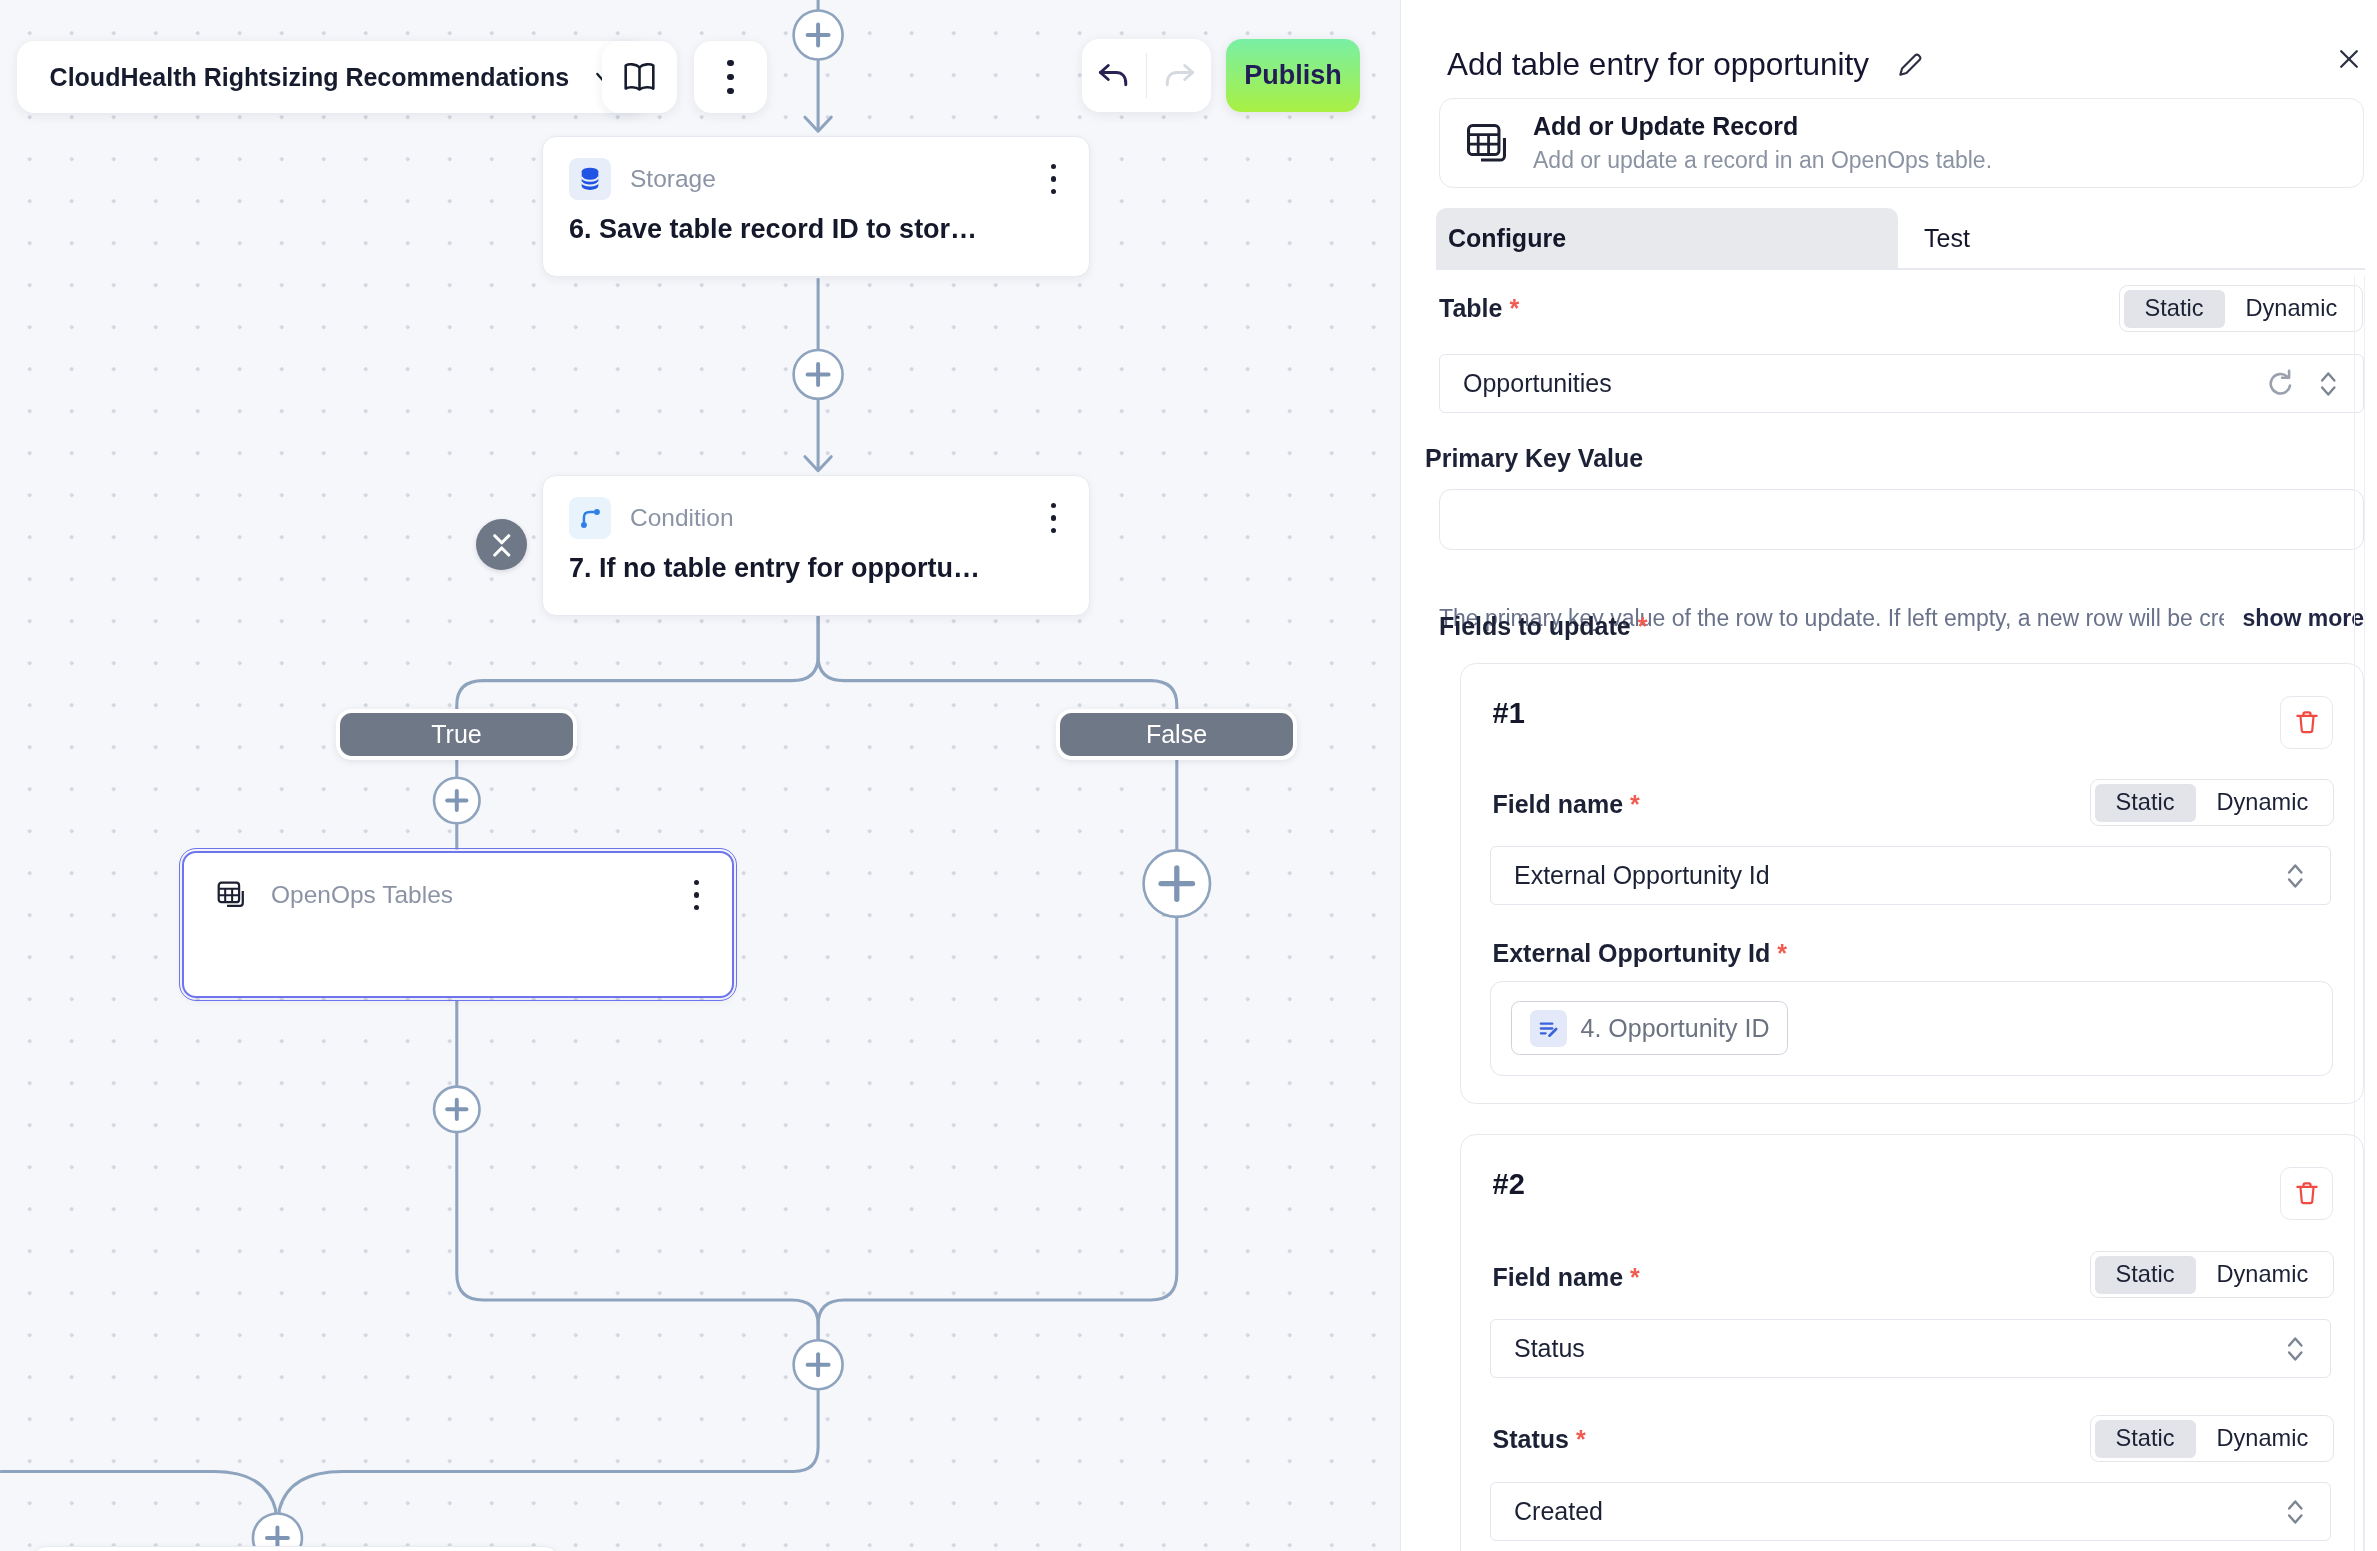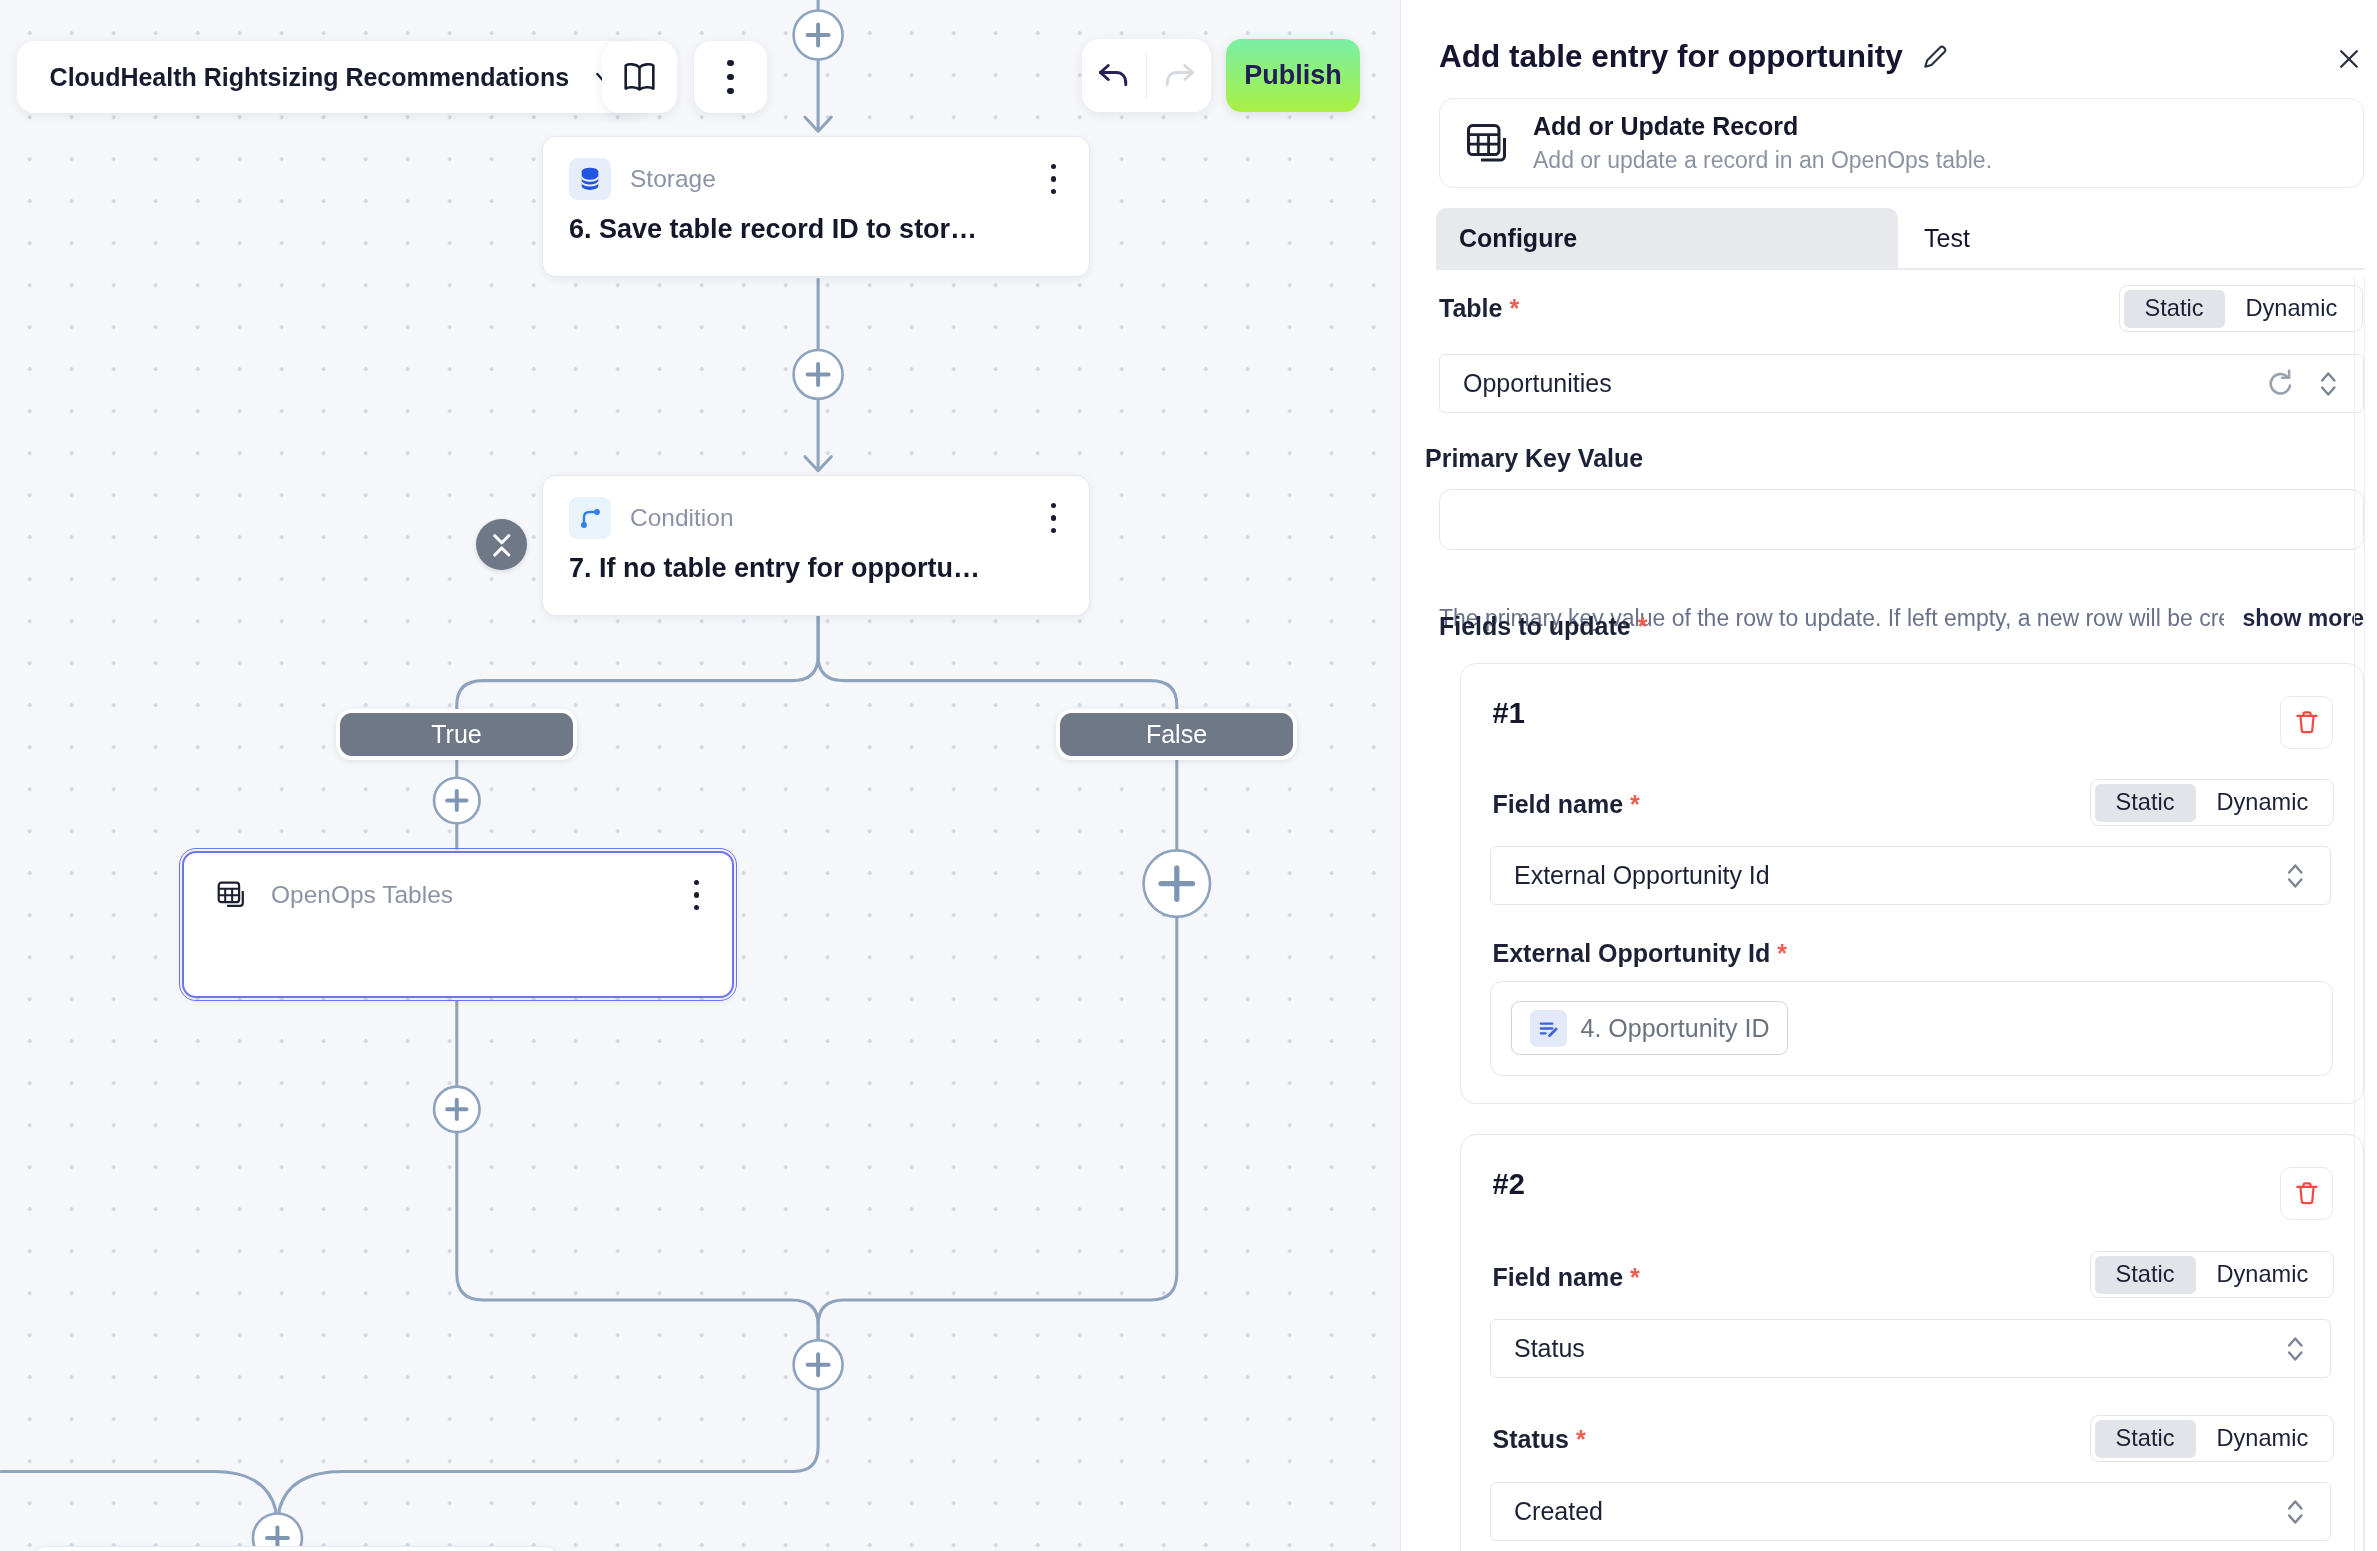--- a/index.html
+++ b/index.html
@@ -82,30 +82,30 @@
   .hdr-kebab i{width:6.1px;height:6.1px;border-radius:50%;background:#171b2e;display:block;}
   .hdr-kebab{display:flex;flex-direction:column;gap:7.9px;}
 
   
   .panel{
     position:absolute;left:1400px;top:0;width:978px;height:1552px;background:#fff;
     border-left:0.9px solid #e7e9ee;box-sizing:border-box;overflow:hidden;
   }
   .p-abs{position:absolute;box-sizing:border-box;}
   .p-title{left:38px;top:38px;display:flex;align-items:center;gap:17.5px;}
-  .p-title h1{margin:0;font-size:31.5px;font-weight:700;color:#15152f;white-space:nowrap;}
+  .p-title h1{margin:8px;font-size:31.5px;font-weight:400;color:#15152f;white-space:nowrap;}
   .close-btn{left:929px;top:40px;width:38px;height:38px;display:flex;align-items:center;justify-content:center;cursor:pointer;}
   .action-card{
     left:38px;top:98px;width:925px;height:90px;border:1.7px solid #e7e9ee;border-radius:14px;
     display:flex;align-items:center;gap:23px;padding:0 23px;
   }
   .action-card .t1{font-size:25px;font-weight:600;color:#15182b;}
   .action-card .t2{font-size:23px;color:#8b93a3;margin-top:6.1px;}
   .tab{height:61px;display:flex;align-items:center;font-size:25px;color:#15182b;cursor:pointer;}
-  .tab-configure{left:35px;top:208px;width:462px;background:#e8e9ed;border-radius:10.5px 10.5px 0 0;padding-left:23px;font-weight:600;}
+  .tab-configure{left:35px;top:208px;width:462px;background:#e8e9ed;border-radius:10.5px 10.5px 0 0;padding-left:12px;font-weight:600;}
   .tab-test{left:497px;top:208px;width:466px;background:#fff;padding-left:26px;font-weight:500;}
   .tabs-divider{left:35px;top:268px;width:929px;height:1.7px;background:#e7e9ee;}
 
   .f-label{font-size:25px;font-weight:600;color:#1c2136;white-space:nowrap;}
   .req{color:#f25b50;font-weight:600;margin-left:7px;}
   .toggle{
     border:1.7px solid #e3e5ea;border-radius:8.7px;background:#fff;
     display:flex;align-items:center;padding:3.5px;height:47px;
   }
   .toggle .opt{font-size:23.6px;color:#1c2136;padding:0 21px;height:38px;display:flex;align-items:center;border-radius:6.1px;cursor:pointer;white-space:nowrap;}

